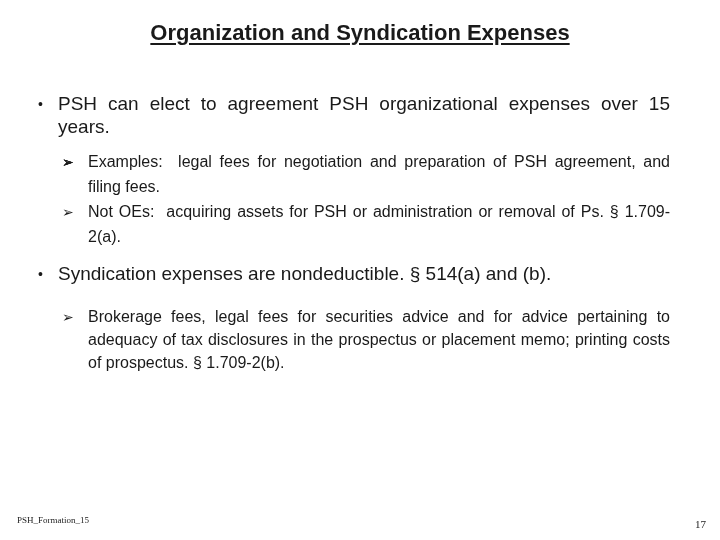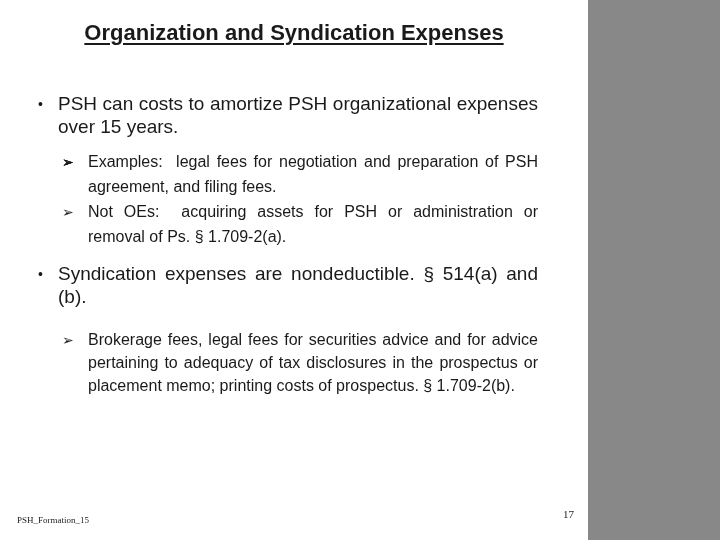--- a/index.html
+++ b/index.html
@@ -2,21 +2,21 @@
 <html><head>
 <meta charset="utf-8">
 <style>
   html, body {
     margin: 0;
     padding: 0;
     background: #888;
   }
   .slide {
     position: relative;
-    width: 588px;
+    width: 720px;
     height: 540px;
     background: #ffffff;
     font-family: "Liberation Sans", sans-serif;
     color: #1a1a1a;
     overflow: hidden;
     box-sizing: border-box;
   }
   .slide-title {
     margin: 20px 40px 0 40px;
     text-align: center;
@@ -78,35 +78,35 @@
     position: absolute;
     left: 17px;
     bottom: 15px;
     font-family: "Liberation Serif", serif;
     font-size: 9px;
     color: #222222;
   }
   .page-number {
     position: absolute;
     right: 14px;
-    bottom: 20px;
+    bottom: 10px;
     font-family: "Liberation Serif", serif;
     font-size: 11px;
     color: #222222;
     text-align: right;
   }
 </style>
 </head>
 <body>
 
 <div class="slide" style="background: rgb(255, 255, 255); color: rgb(26, 26, 26);">
   <h1 class="slide-title">Organization and Syndication Expenses</h1>
   <div class="slide-body">
       <div class="bullet-group bullet-group-1">
-        <div class="bullet main-bullet"><span class="marker">•</span><span class="run">PSH can costs to amortize PSH </span><span class="run italic">organizational expenses</span><span class="run"> over 15 years.</span></div>
+        <div class="bullet main-bullet"><span class="marker">•</span><span class="run">PSH can elect to agreement PSH </span><span class="run italic">organizational expenses</span><span class="run"> over 15 years.</span></div>
         <div class="sub-group">
           <div class="bullet sub-bullet"><span class="marker">➢</span></div>
           <div class="bullet sub-bullet"><span class="marker">➢</span></div>
           <div class="bullet sub-bullet"><span class="marker">➢</span></div>
           <div class="bullet sub-bullet"><span class="marker">➢</span><span class="run">Examples:&nbsp; legal fees for negotiation and preparation of PSH agreement, and filing fees.</span></div>
           <div class="bullet sub-bullet"><span class="marker">➢</span><span class="run">Not OEs:&nbsp; acquiring assets for PSH or administration or removal of Ps. § 1.709-2(a).</span></div>
         </div>
       </div>
       <div class="bullet-group bullet-group-2">
         <div class="bullet main-bullet"><span class="marker">•</span><span class="run italic">Syndication expenses</span><span class="run"> are nondeductible. § 514(a) and (b).</span></div>

